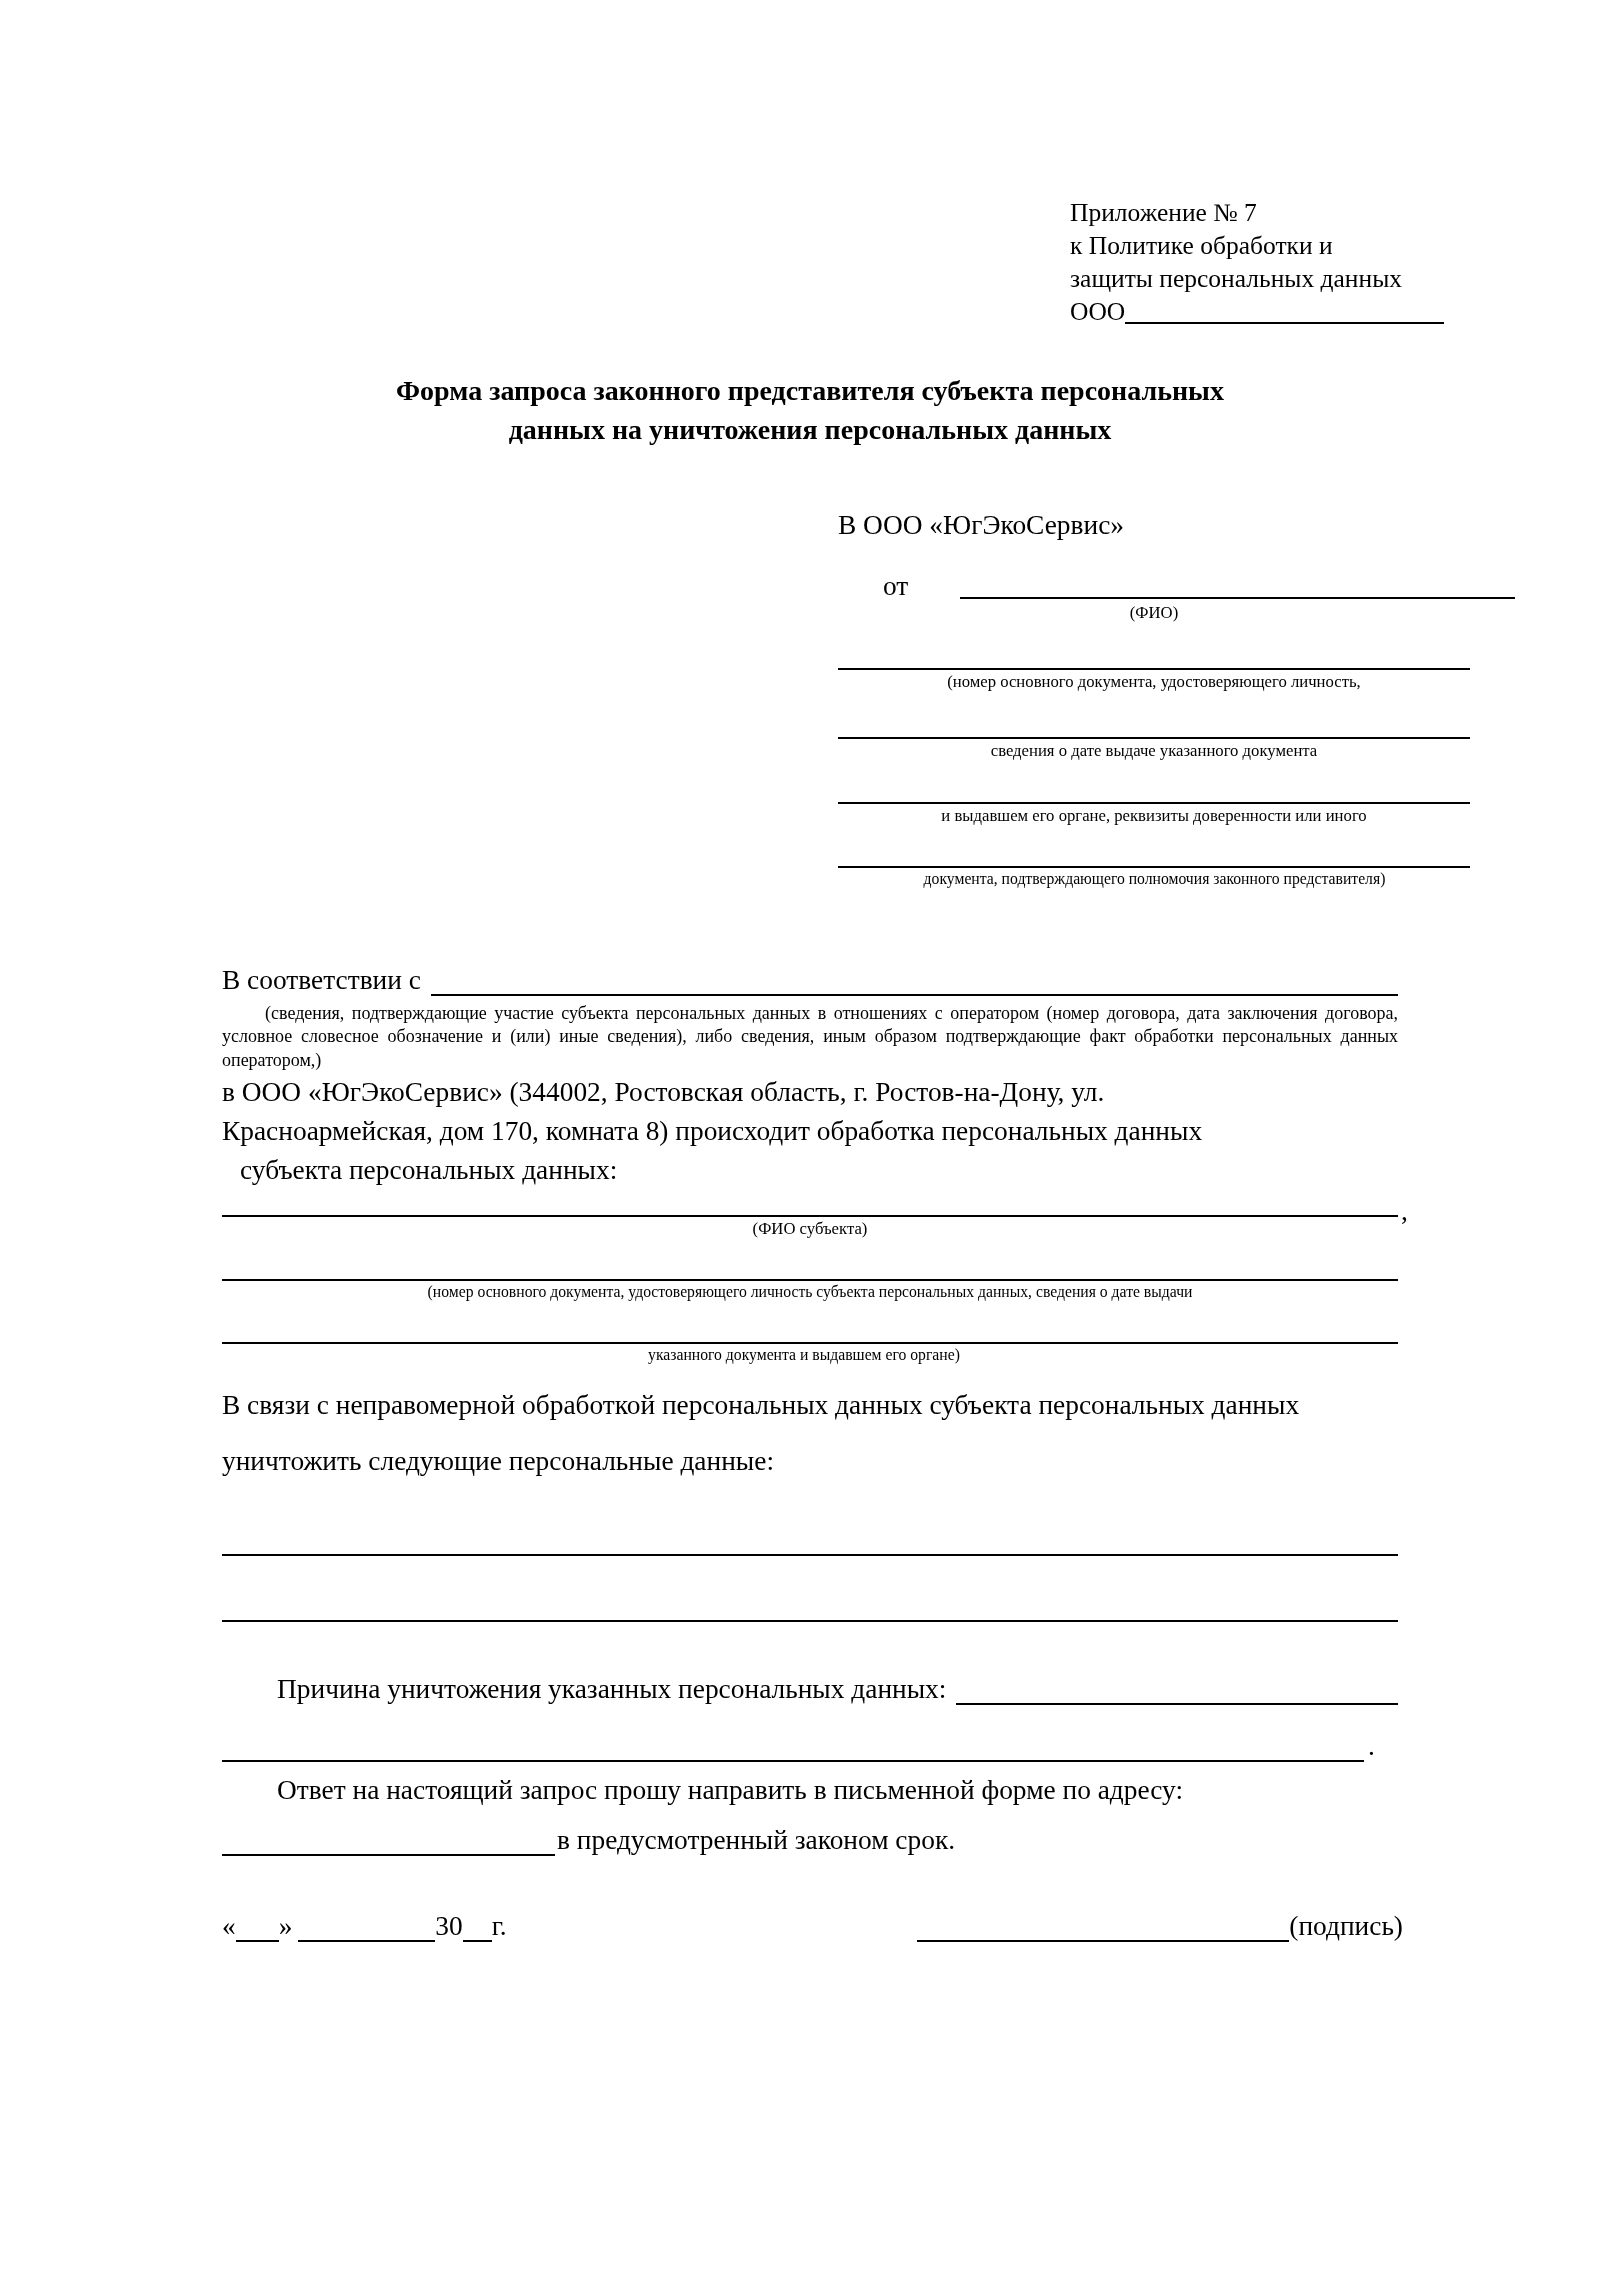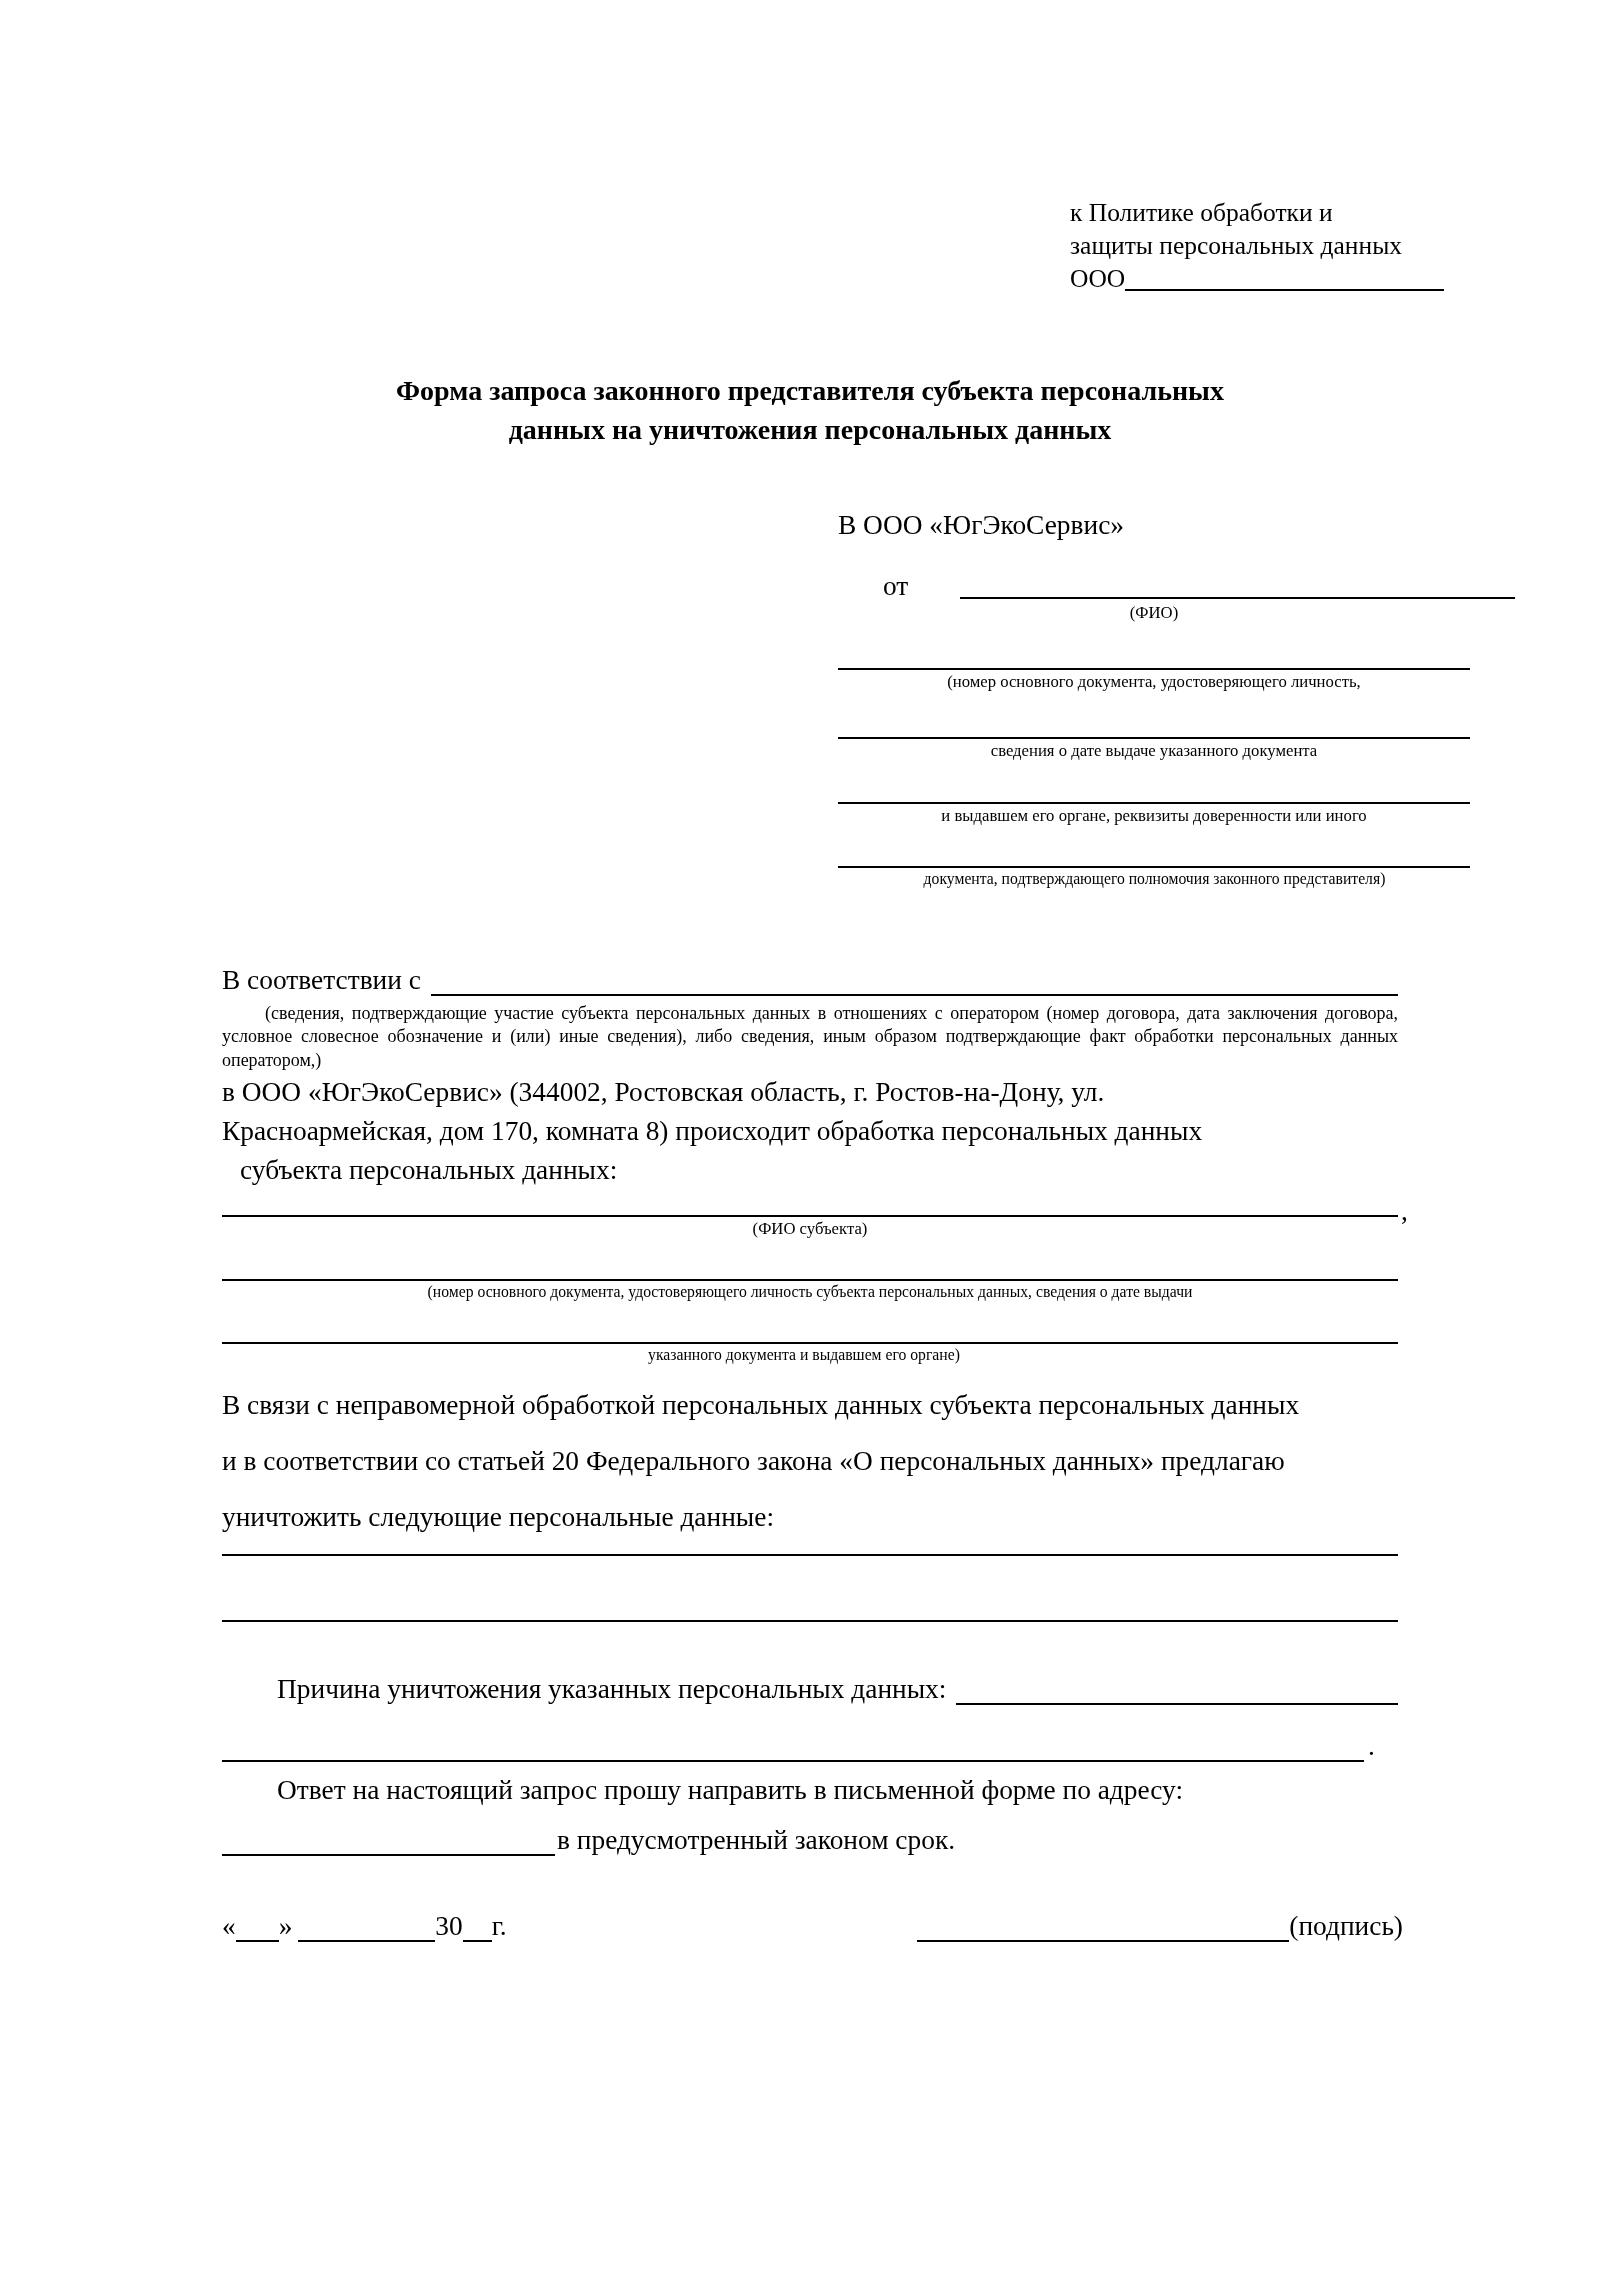--- a/index.html
+++ b/index.html
@@ -214,20 +214,21 @@
   .date-group .u-mid { display: inline-block; width: 137px; border-bottom: 2px solid #000; height: 23.5px; margin-left: 5.9px; }
   .sign-group { display: flex; align-items: flex-end; white-space: nowrap; }
   .sign-group .u-sign { display: inline-block; width: 372px; border-bottom: 2px solid #000; height: 23.5px; }
 </style>
 </head>
 <body>
 
 <div class="page">
 
   <div class="header-block">
+    <div>Приложение № 7</div>
     <div>к Политике обработки и</div>
     <div>защиты персональных данных</div>
     <div>
       <span>ООО</span><span class="hdr-ooo-line"></span>
     </div>
   </div>
 
   <div class="doc-title">
     <div>Форма запроса законного представителя субъекта персональных</div>
     <div>данных на уничтожения персональных данных</div>
@@ -272,21 +273,20 @@
   <div class="caption" style="left:222px; top:1219px; width:1176px;">(ФИО субъекта)</div>
 
   <div class="full-rule" style="top:1279px;"></div>
   <div class="caption-sm" style="left:222px; top:1283px; width:1176px;">(номер основного документа, удостоверяющего личность субъекта персональных данных, сведения о дате выдачи</div>
 
   <div class="full-rule" style="top:1342px;"></div>
   <div class="caption-sm" style="left:216px; top:1346px; width:1176px;">указанного документа и выдавшем его органе)</div>
 
   <div class="statement">
     <div>В связи с неправомерной обработкой персональных данных субъекта персональных данных</div>
-    <div>и в соответствии со статьей 20 Федерального закона «О персональных данных» предлагаю</div>
     <div class="lastline">уничтожить следующие персональные данные:</div>
   </div>
 
   <div class="full-rule" style="top:1554px;"></div>
   <div class="full-rule" style="top:1620px;"></div>
 
   <div class="reason-row">
     <span class="ind"></span>
     <span class="lbl">Причина уничтожения указанных персональных данных:</span>
     <span class="rule"></span>

